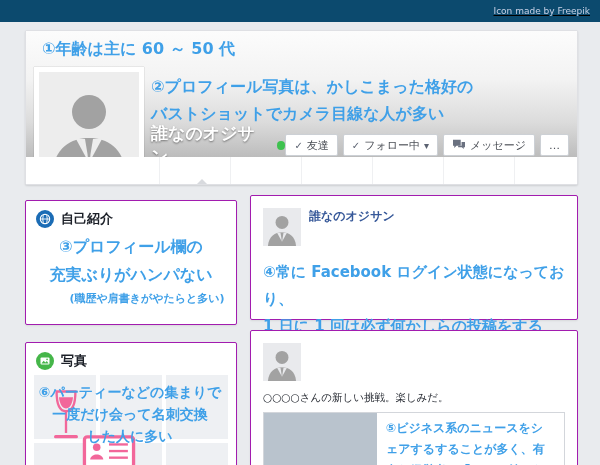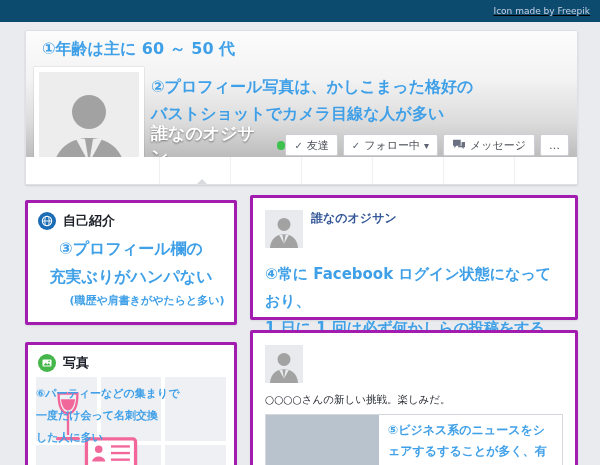--- a/index.html
+++ b/index.html
@@ -31,32 +31,32 @@
     height:22px;padding:0 8px;font-size:11px;color:#4b4f56;box-sizing:border-box;white-space:nowrap;cursor:pointer;}
   .btn .glyph{font-size:10px;color:#5b6271;}
   .tabbar{position:absolute;left:0;right:0;bottom:0;height:27px;background:#fff;}
   .tab-div{position:absolute;top:0;bottom:0;width:1px;background:#eff0f2;}
   .tab-caret{position:absolute;bottom:0;left:171px;width:0;height:0;
     border-left:5px solid transparent;border-right:5px solid transparent;border-bottom:5px solid #d8dade;}
 
   
   .col-left{position:absolute;left:25px;top:200px;width:212px;}
   .col-right{position:absolute;left:250px;top:195px;width:328px;}
-  .card{background:#fff;border:3px solid #a21caf;box-sizing:border-box;box-shadow:0 1px 2px rgba(0,0,0,.08);border-radius:2px;}
+  .card{background:#fff;border:1px solid #a21caf;box-sizing:border-box;box-shadow:0 1px 2px rgba(0,0,0,.08);border-radius:2px;}
 
   .intro-card{height:125px;}
   .card-head{display:flex;align-items:center;gap:7px;padding:9px 10px 3px;font-size:13px;font-weight:bold;color:#1d2129;}
   .icon18{width:18px;height:18px;flex:none;}
   .intro-body{text-align:center;font-size:16px;line-height:28px;margin-top:2px;}
   .intro-note{text-align:center;font-size:11px;margin-top:2px;margin-left:32px;}
 
   .photos-card{margin-top:17px;height:170px;position:relative;}
   .photo-grid{display:grid;grid-template-columns:repeat(3,1fr);gap:4px;padding:2px 8px 0;}
   .photo-cell{background:#eef0f3;height:64px;}
-  .photo-annot{position:absolute;top:38px;left:8px;right:10px;text-align:left;font-size:11px;line-height:22px;z-index:3;}
+  .photo-annot{position:absolute;top:38px;left:8px;right:10px;text-align:center;font-size:14px;line-height:22px;z-index:3;}
   .wine-icon{position:absolute;left:24px;top:46px;z-index:3;}
   .idcard-icon{position:absolute;left:56px;top:92px;z-index:3;}
 
   .post-card{padding:12px;position:relative;}
   .post1{height:125px;}
   .post2{margin-top:10px;height:170px;}
   .post-head{display:flex;gap:8px;}
   .avatar-sm{width:38px;height:38px;background:#e9eaed;flex:none;overflow:hidden;}
   .post-author{font-size:12px;font-weight:bold;color:#365899;text-decoration:none;}
   .post-time{font-size:11px;color:#90949c;margin-top:4px;}

